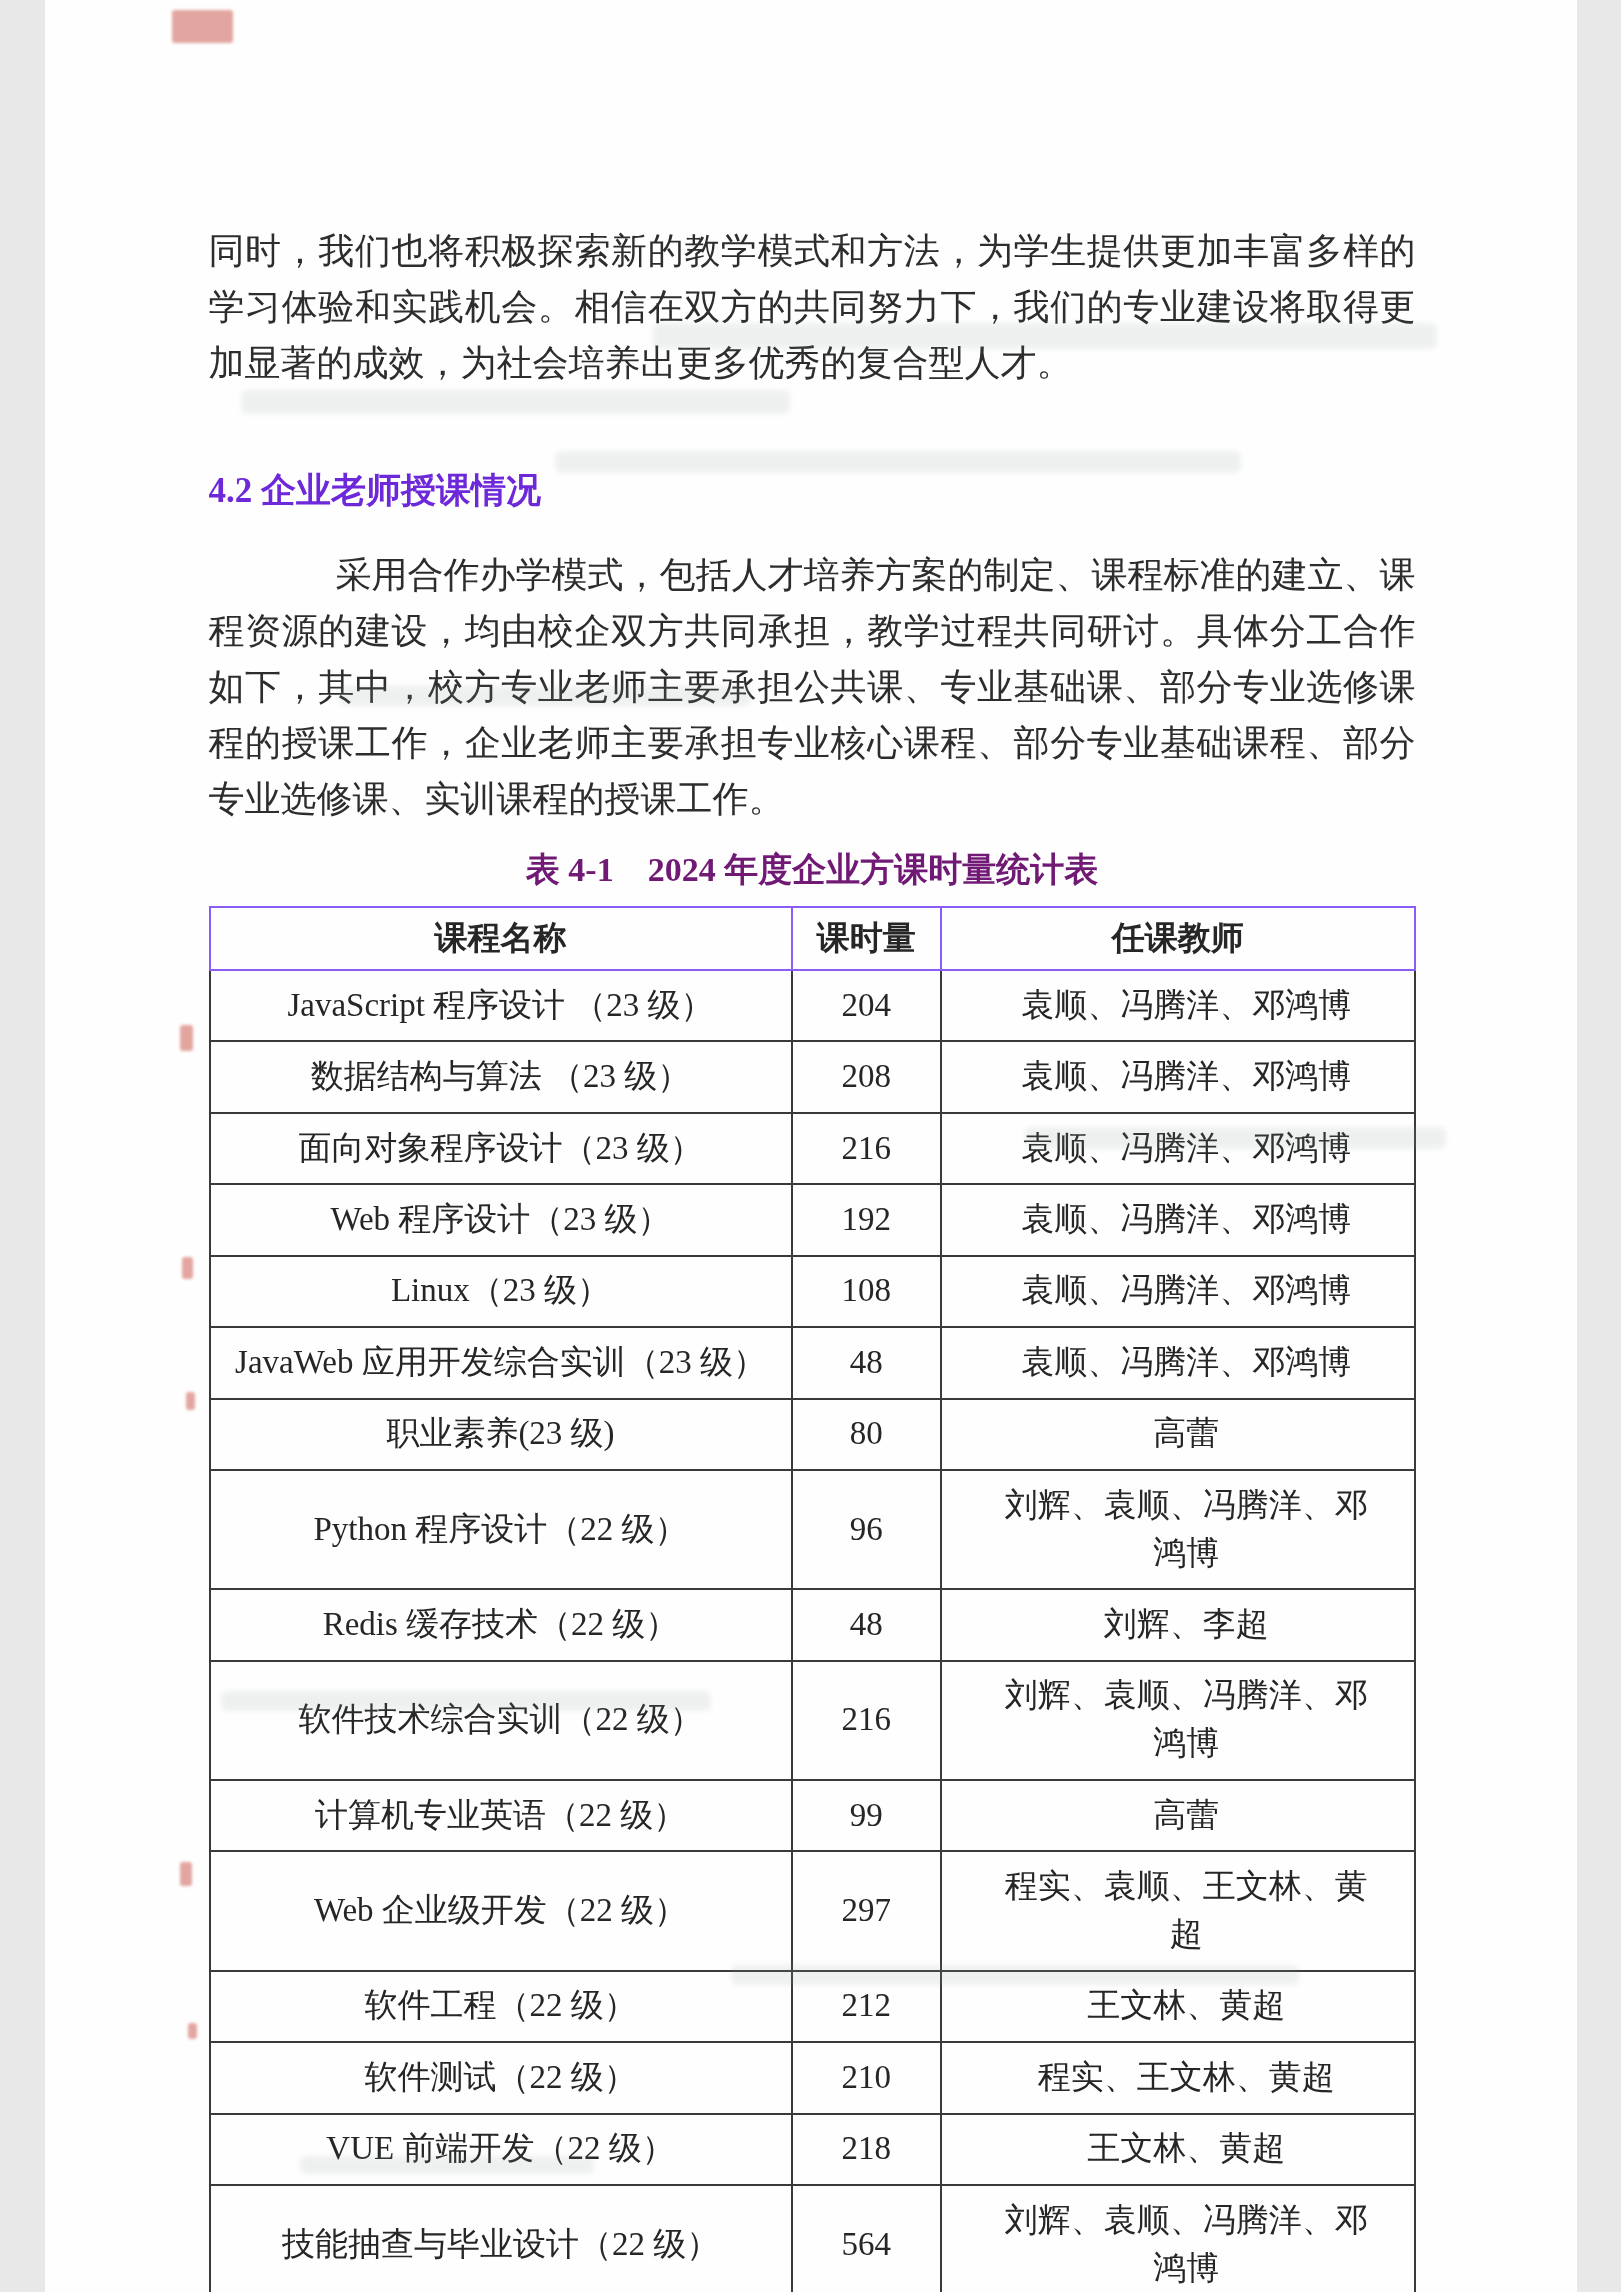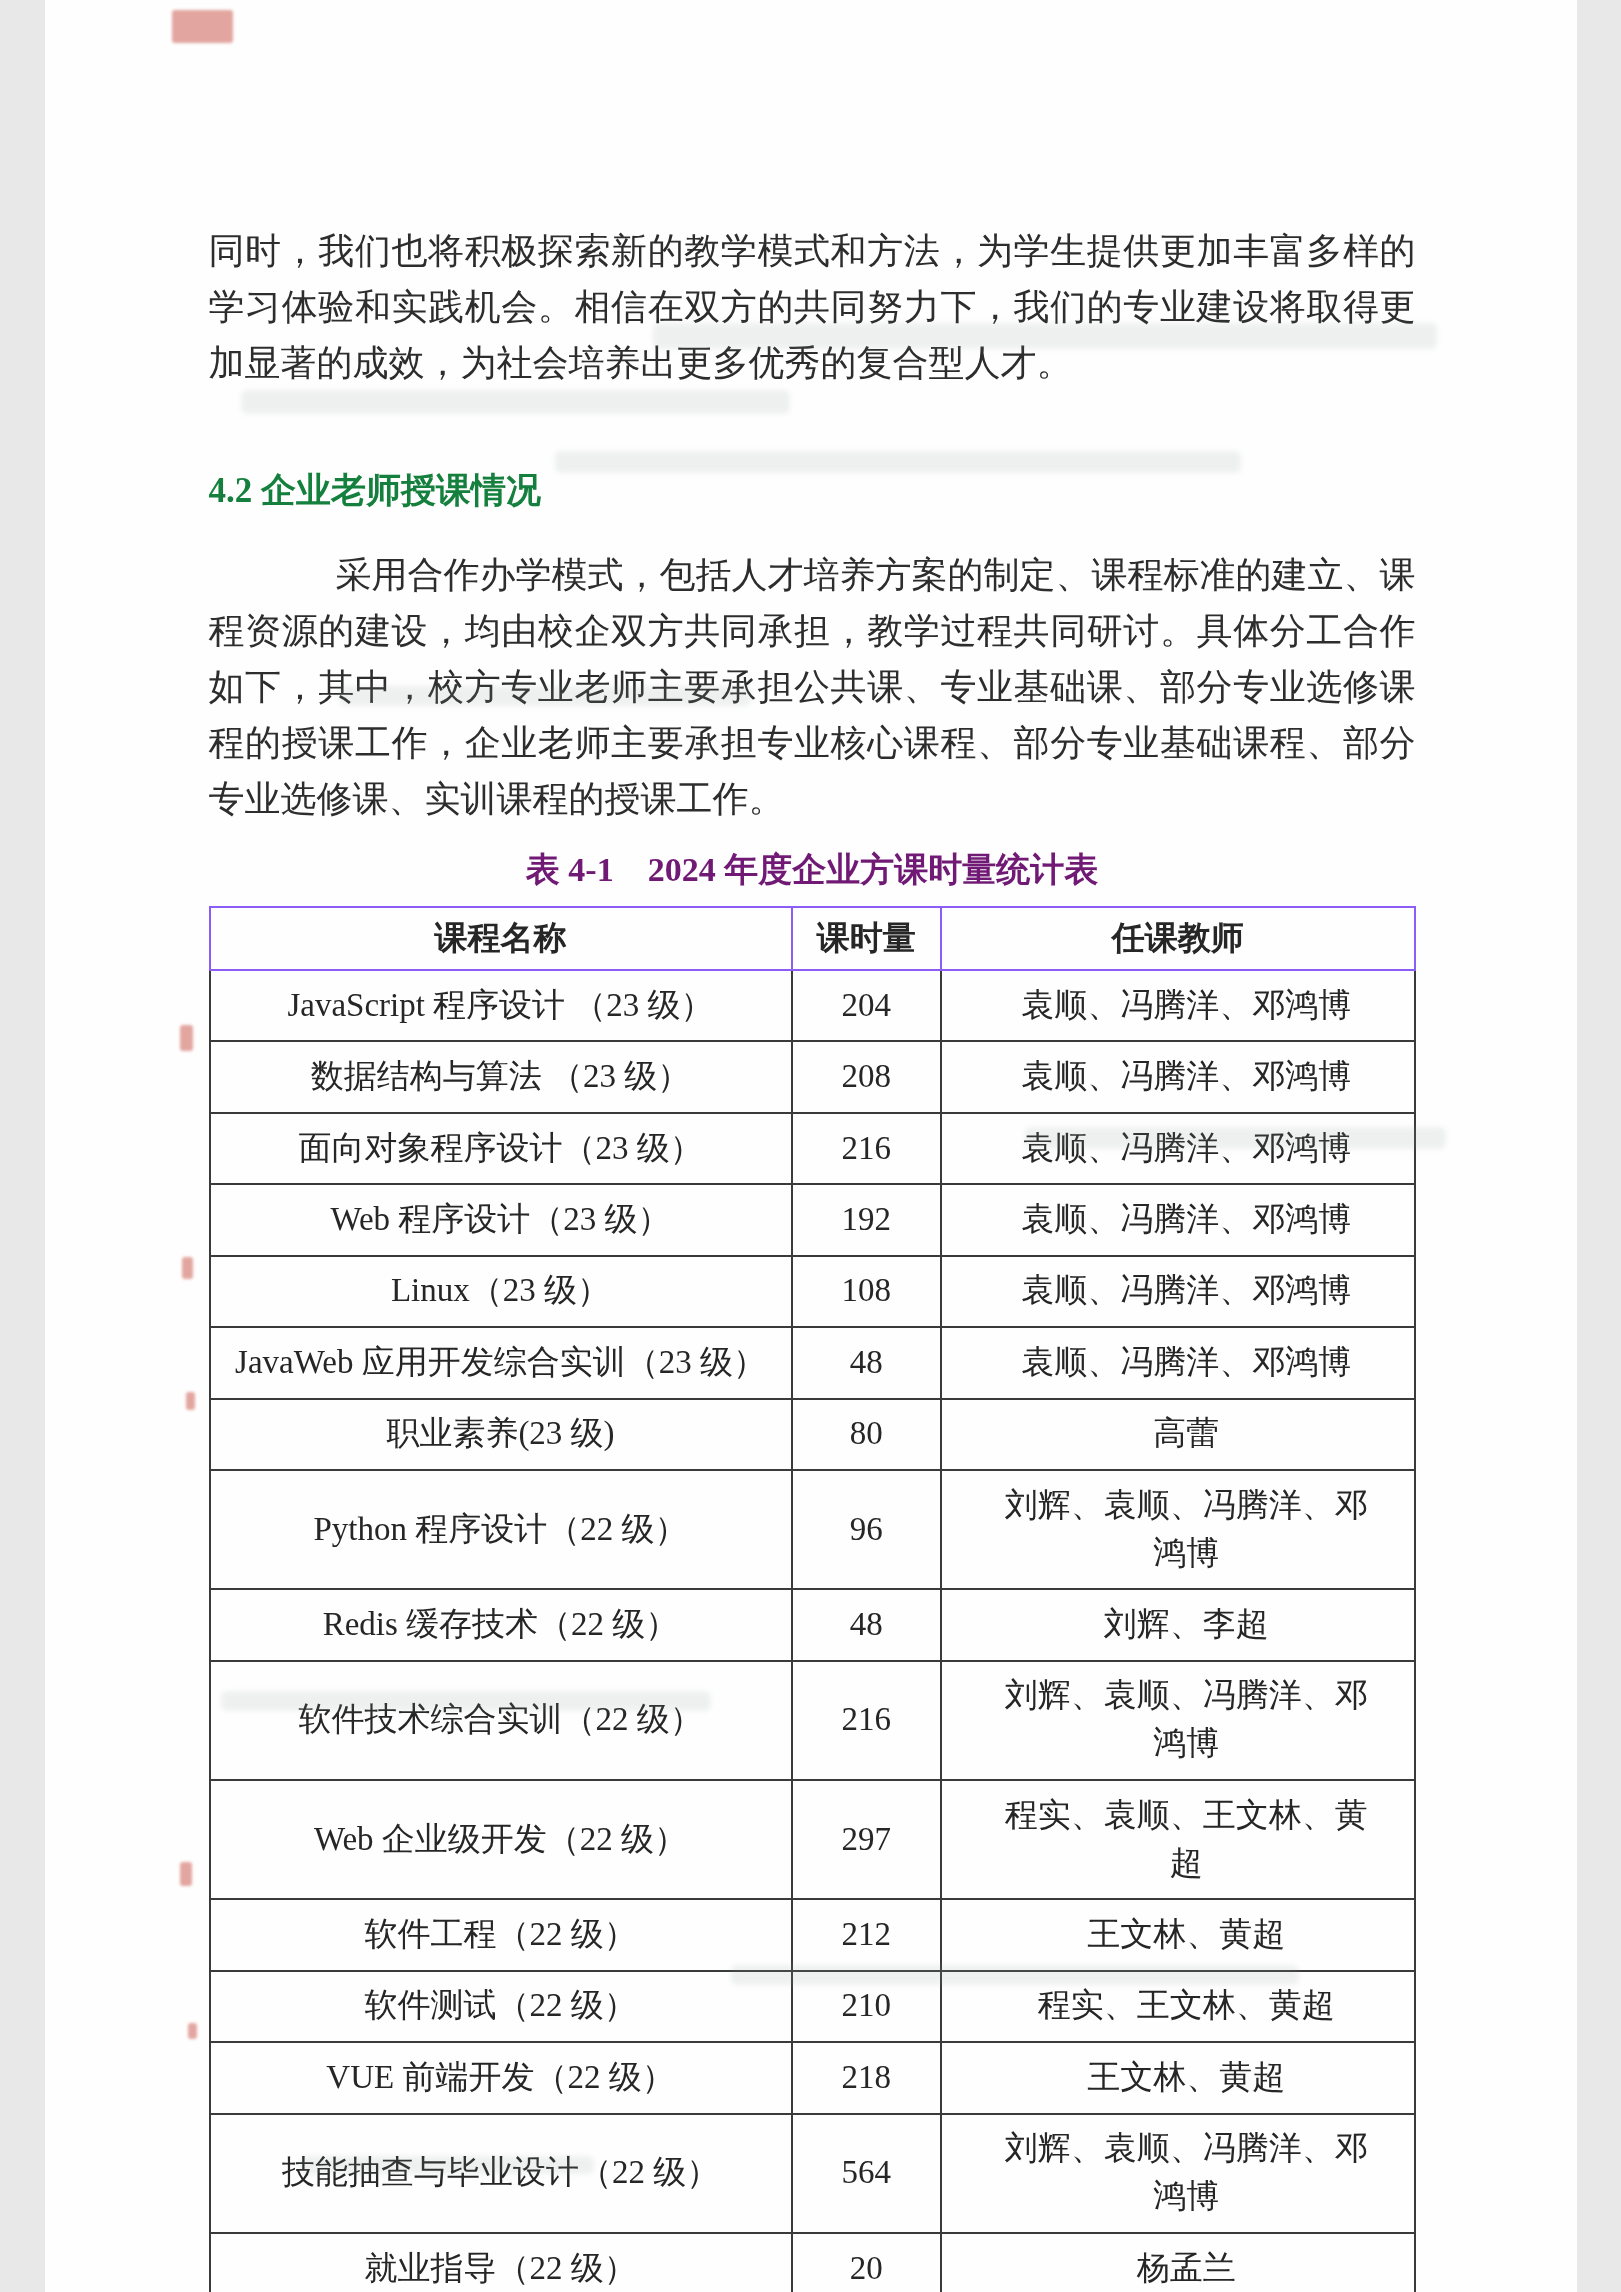--- a/index.html
+++ b/index.html
@@ -18,21 +18,21 @@
     font-size:36px;
     line-height:56px;
     text-align:justify;
     margin:0;
   }
   .para.indent{ text-indent:127px; }
   .section-heading{
     font-size:35px;
     font-weight:bold;
     margin:76px 0 33px 0;
-    color:#15803d;
+    color:#6d28d9;
   }
   .table-caption{
     text-align:center;
     font-size:34px;
     font-weight:bold;
     margin:19.6px 0 13.7px 0;
     color:#701a75;
   }
   table.course-table{
     width:100%;
@@ -138,20 +138,25 @@
           <td class="col0">Redis 缓存技术（22 级）</td>
           <td class="col1">48</td>
           <td class="col2">刘辉、李超</td>
         </tr>
         <tr>
           <td class="col0">软件技术综合实训（22 级）</td>
           <td class="col1">216</td>
           <td class="col2">刘辉、袁顺、冯腾洋、邓鸿博</td>
         </tr>
         <tr>
+          <td class="col0">计算机专业英语（22 级）</td>
+          <td class="col1">99</td>
+          <td class="col2">高蕾</td>
+        </tr>
+        <tr>
           <td class="col0">Web 企业级开发（22 级）</td>
           <td class="col1">297</td>
           <td class="col2">程实、袁顺、王文林、黄超</td>
         </tr>
         <tr>
           <td class="col0">软件工程（22 级）</td>
           <td class="col1">212</td>
           <td class="col2">王文林、黄超</td>
         </tr>
         <tr>

